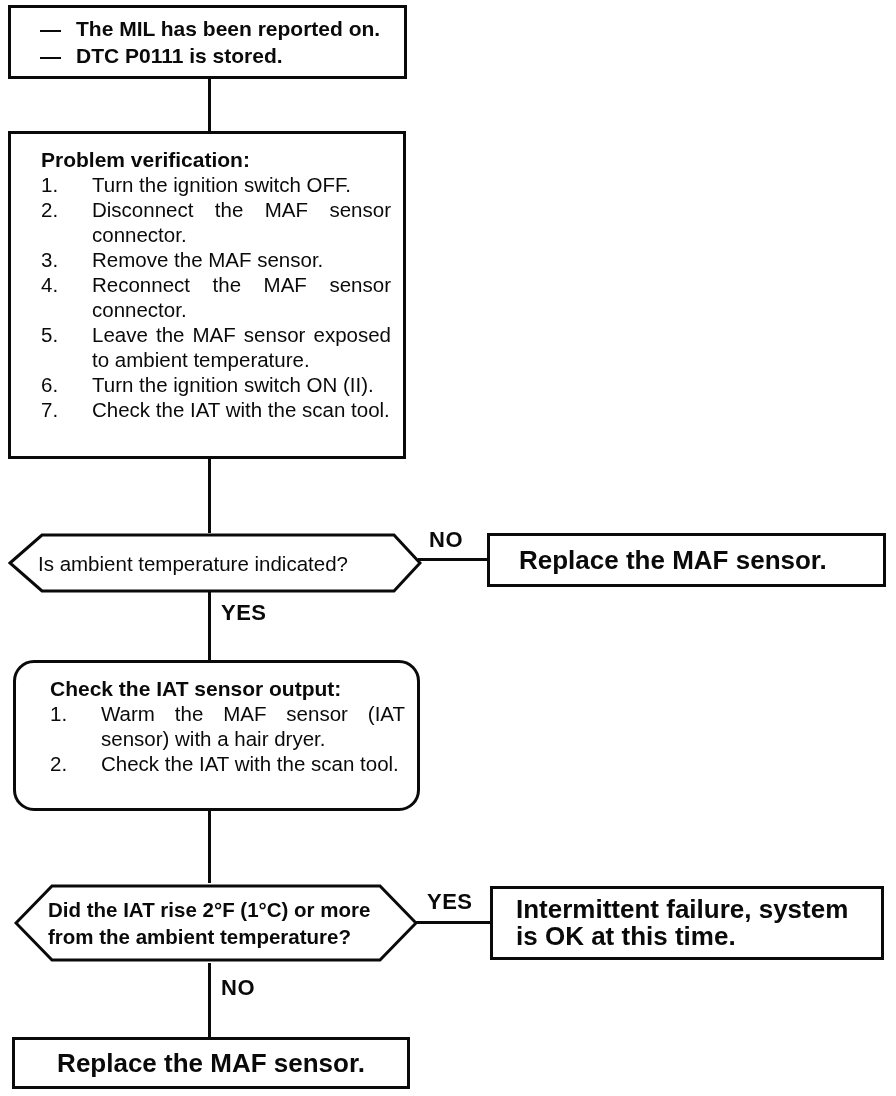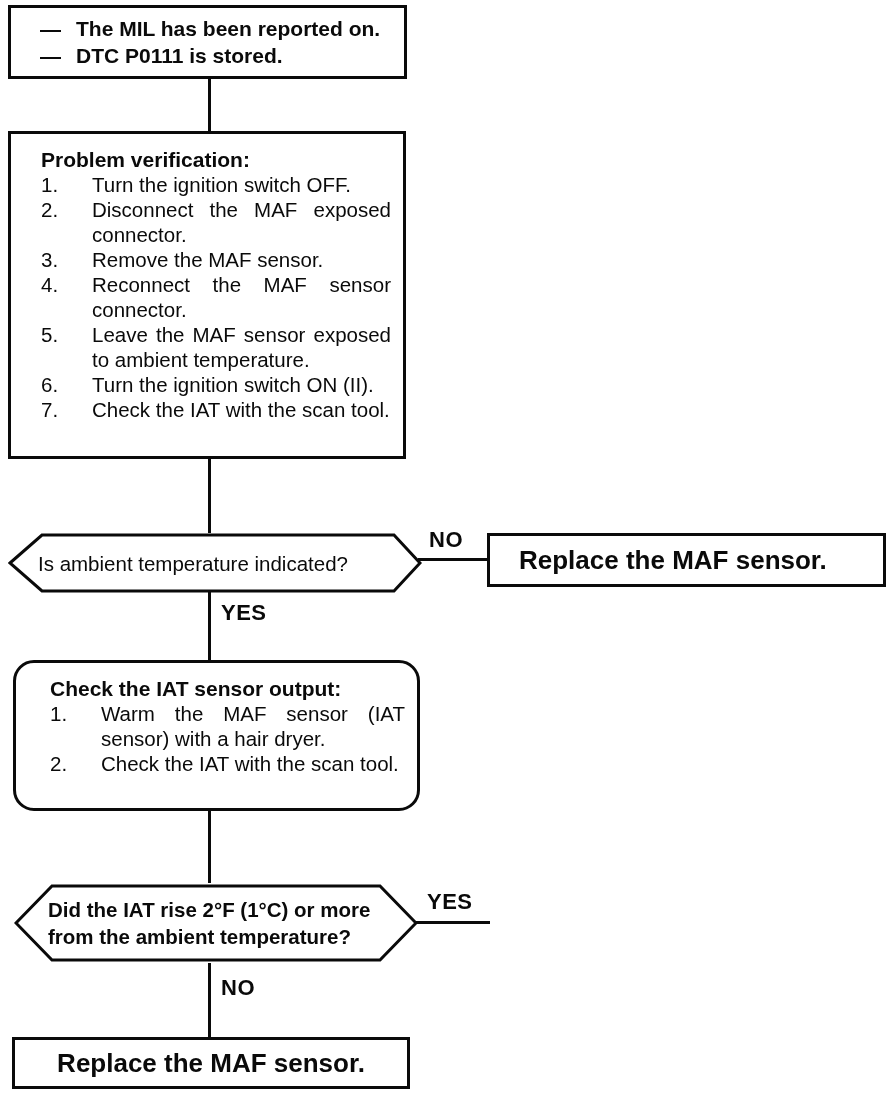--- a/index.html
+++ b/index.html
@@ -71,21 +71,21 @@
   <div class="vline" style="left:208px;top:79px;height:52px;"></div>
 
   <div class="box list-box pv-box">
     <div class="list-title">Problem verification:</div>
     <div class="step">
       <span class="num">1.</span>
       <span class="txt">Turn the ignition switch OFF.</span>
     </div>
     <div class="step">
       <span class="num">2.</span>
-      <span class="txt">Disconnect the MAF exposed connector.</span>
+      <span class="txt">Disconnect the MAF sensor connector.</span>
     </div>
     <div class="step">
       <span class="num">3.</span>
       <span class="txt">Remove the MAF sensor.</span>
     </div>
     <div class="step">
       <span class="num">4.</span>
       <span class="txt">Reconnect the MAF sensor connector.</span>
     </div>
     <div class="step">
@@ -138,20 +138,23 @@
   <div class="hex-wrap" style="left:14px;top:882px;width:404px;height:82px;font-weight:bold;">
     <svg width="404" height="82" viewBox="0 0 404 82">
       <polygon points="2,41 38,4 366,4 402,41 366,78 38,78" fill="#ffffff" stroke="#0a0a0a" stroke-width="3"></polygon>
     </svg>
     <div class="hex-text" style="padding-left:34px;width:382px;">Did the IAT rise 2°F (1°C) or more from the ambient temperature?</div>
   </div>
 
   <div class="branch-label" style="left:427px;top:889px;">YES</div>
   <div class="hline" style="left:414px;top:921px;width:76px;"></div>
 
+  <div class="box action-box intermittent">
+    <span class="txt">Intermittent failure, system is OK at this time.</span>
+  </div>
 
   <div class="branch-label" style="left:221px;top:975px;">NO</div>
   <div class="vline" style="left:208px;top:963px;height:74px;"></div>
 
   <div class="box action-box replace-bottom">
     <span>Replace the MAF sensor.</span>
   </div>
 
 </div>
 

